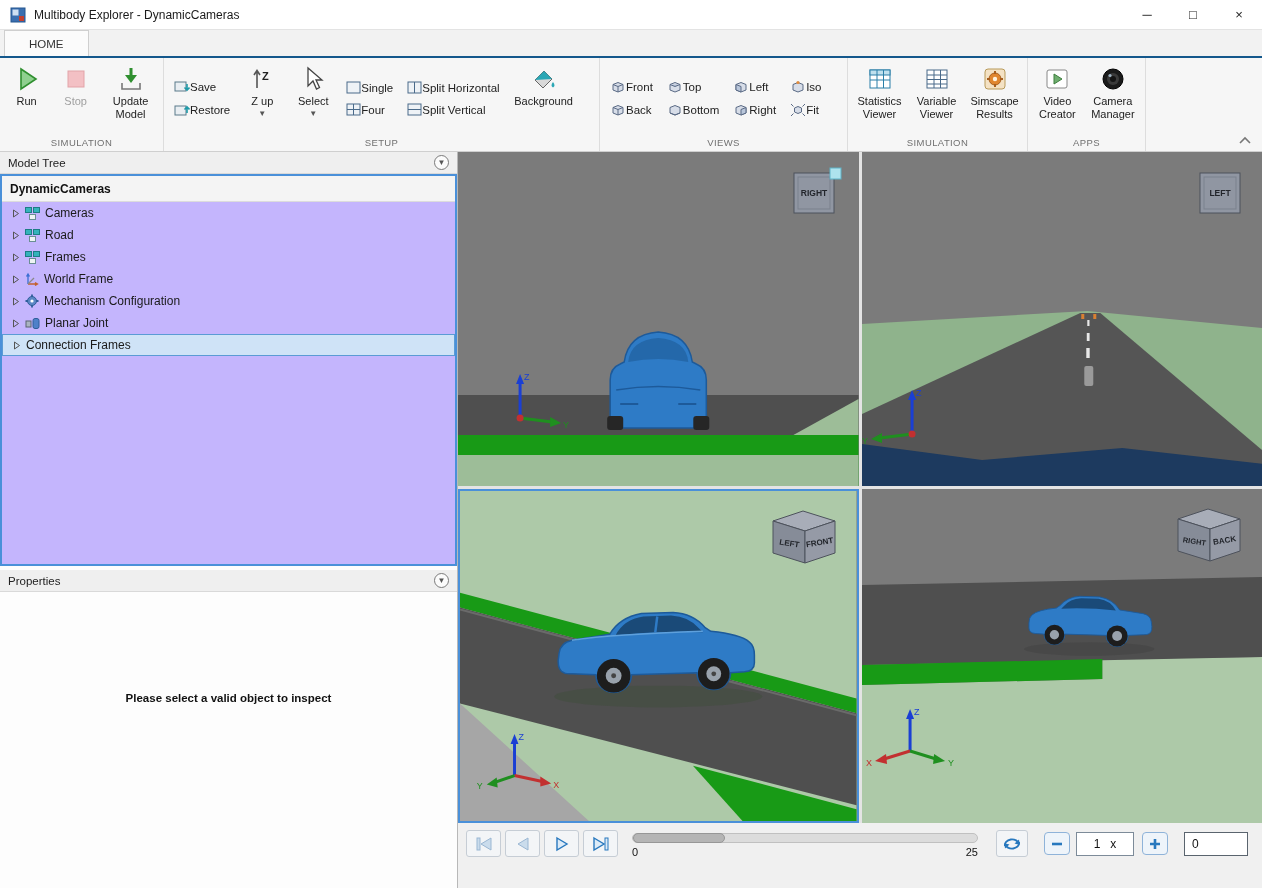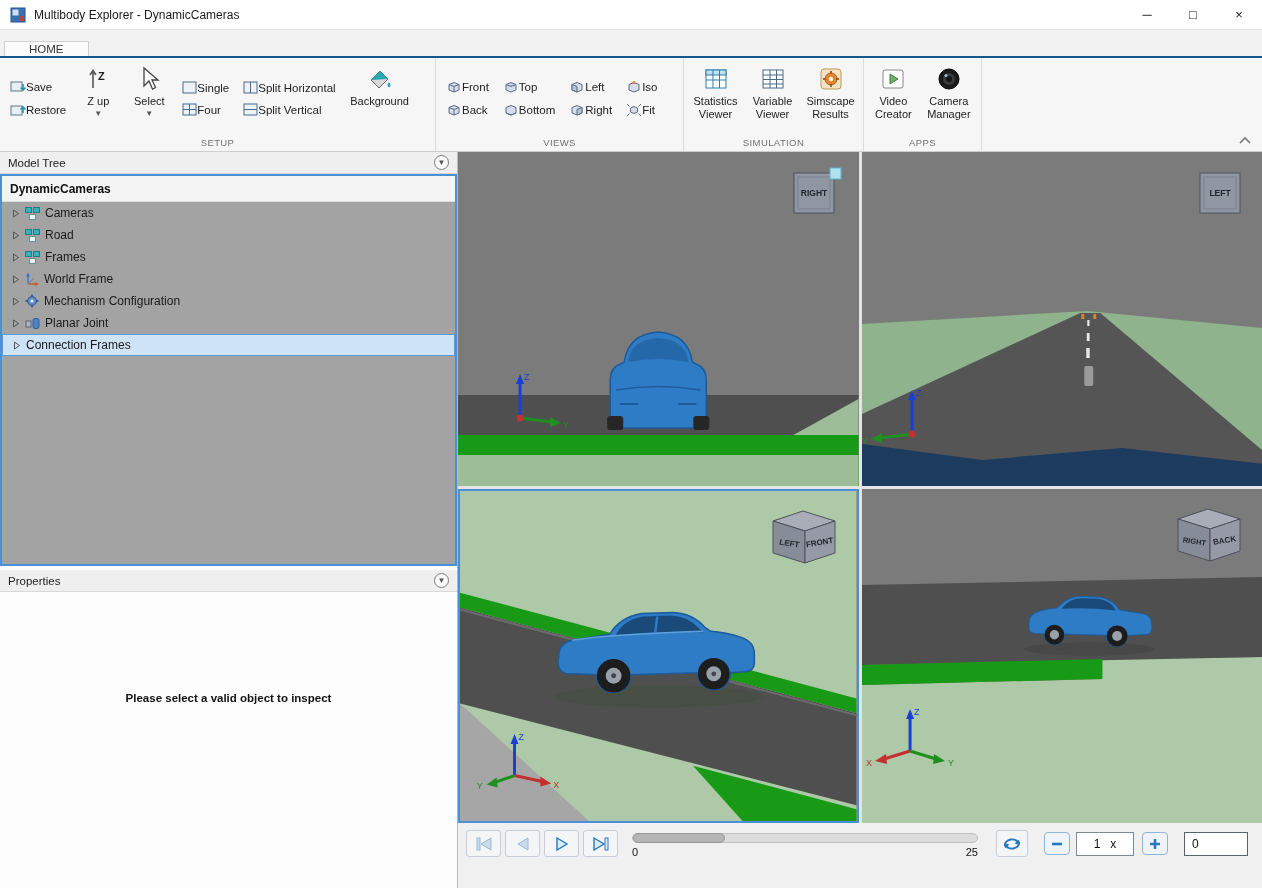--- a/index.html
+++ b/index.html
@@ -14,21 +14,21 @@
 
   
   .titlebar { height:30px; background:#ffffff; display:flex; align-items:center; border-bottom:1px solid #e3e3e3; }
   .app-icon { width:16px; height:16px; margin:0 8px 0 10px; }
   .title-text { font-size:12px; color:#1a1a1a; }
   .win-controls { margin-left:auto; display:flex; height:100%; }
   .winbtn { width:46px; height:100%; display:flex; align-items:center; justify-content:center; font-size:13px; color:#222; }
 
   
   .tabrow { height:28px; background:#f2f2f2; border-bottom:2px solid #14588c; display:flex; align-items:flex-end; }
-  .tab { height:15px; margin-left:4px; padding:0 24px; display:flex; align-items:center;
+  .tab { height:26px; margin-left:4px; padding:0 24px; display:flex; align-items:center;
          background:#fbfbfb; border:1px solid #cfcfcf; border-bottom:none; font-size:11.5px; color:#333; }
 
   
   .ribbon { height:94px; background:#f6f6f6; border-bottom:1px solid #cfcfcf; display:flex; }
   .rsection { display:flex; flex-direction:column; border-right:1px solid #dddddd; }
   .rcontent { flex:1; display:flex; align-items:stretch; gap:4px; padding:3px 5px 0 5px; }
   .rlabel { font-size:9.5px; color:#707070; text-align:center; padding:1px 0 3px; letter-spacing:.4px; }
   .bigbtn { display:flex; flex-direction:column; align-items:center; padding-top:5px; border-radius:3px; }
   .bigbtn .blabel { font-size:11px; line-height:13px; color:#222; text-align:center; margin-top:3px; }
   .bigbtn.disabled .blabel { color:#a0a0a0; }
@@ -38,21 +38,21 @@
   .smallbtn { display:flex; align-items:center; gap:0; padding:2px 5px; font-size:11.5px; color:#222; border-radius:3px; white-space:nowrap; }
   .rib-fill { flex:1; border-right:none; position:relative; }
   .collapse-arrow { position:absolute; right:10px; bottom:6px; }
 
   
   .leftpanel { position:absolute; left:0; top:152px; width:458px; height:736px;
                background:#fdfdfd; border-right:1px solid #b8b8b8; display:flex; flex-direction:column; }
   .panelheader { height:22px; background:#efefef; border-bottom:1px solid #d9d9d9; display:flex; align-items:center; padding:0 8px; font-size:11.5px; color:#222; }
   .panelheader .chev { margin-left:auto; width:15px; height:15px; border:1px solid #7a7a7a; border-radius:50%;
                        display:flex; align-items:center; justify-content:center; font-size:8px; color:#555; background:#fbfbfb; }
-  .tree-wrap { height:392px; border:2px solid #4a90d9; background:#a3a3a3; overflow:hidden; }
+  .tree-wrap { height:392px; border:2px solid #4a90d9; background:#c4b5fd; overflow:hidden; }
   .tree-root { height:26px; background:#f4f4f4; border-bottom:1px solid #dcdcdc; display:flex; align-items:center; padding:0 8px; font-size:12px; font-weight:bold; color:#111; }
   .treeitem { height:22px; display:flex; align-items:center; padding-left:10px; font-size:12px; color:#1a1a1a; gap:5px; }
   .treeitem.sel { background:#cfe3f7; border:1px solid #5b9bd5; }
   .tri { flex:0 0 8px; }
   .gap4 { height:4px; }
   .props-content { flex:1; background:#fdfdfd; text-align:center; }
   .props-msg { margin-top:100px; font-size:11.5px; font-weight:bold; color:#111; }
 
   
   .vpgrid { position:absolute; left:458px; top:152px; width:804px; height:671px;
@@ -94,20 +94,45 @@
     <div class="winbtn" data-interactable="true">×</div>
   </div>
 </div>
 
 <div class="tabrow" data-interactable="false">
   <div class="tab" data-interactable="true">HOME</div>
 </div>
 
 <div class="ribbon" data-interactable="false">
 
+  <div class="rsection" style="width:164px" data-interactable="false">
+    <div class="rcontent">
+      <div class="bigbtn" style="width:44px" data-interactable="true">
+        <svg class="icon26" data-interactable="false" viewBox="0 0 26 26">
+          <path d="M7 3 L22 13 L7 23 Z" fill="#8fd08f" stroke="#2f8f2f" stroke-width="1.6"></path>
+        </svg>
+        <span class="blabel" data-interactable="false">Run</span>
+      </div>
+      <div class="bigbtn disabled" style="width:48px" data-interactable="true">
+        <svg class="icon26" data-interactable="false" viewBox="0 0 26 26">
+          <rect x="5" y="5" width="16" height="16" fill="#f3c0c4" stroke="#e2a3a8"></rect>
+        </svg>
+        <span class="blabel" data-interactable="false">Stop</span>
+      </div>
+      <div class="bigbtn" style="width:56px" data-interactable="true">
+        <svg class="icon26" data-interactable="false" viewBox="0 0 26 26">
+          <path d="M13 2 v9" stroke="#2f8f2f" stroke-width="3" fill="none"></path>
+          <path d="M7 9 L13 17 L19 9 Z" fill="#2f8f2f"></path>
+          <path d="M4 17 v6 h18 v-6" fill="none" stroke="#777" stroke-width="1.6"></path>
+        </svg>
+        <span class="blabel" data-interactable="false">Update Model</span>
+      </div>
+    </div>
+    <div class="rlabel" data-interactable="false">SIMULATION</div>
+  </div>
 
   <div class="rsection" style="width:436px" data-interactable="false">
     <div class="rcontent">
       <div class="col">
         <div class="smallbtn" data-interactable="true">
           <svg width="16" height="14" data-interactable="false" viewBox="0 0 16 14">
             <rect x="1" y="2" width="11" height="9" fill="#e9eef2" stroke="#5a7a8a"></rect>
             <path d="M13 4 v6 M10.5 7.5 L13 10 L15.5 7.5" stroke="#1f9aa8" stroke-width="1.6" fill="none"></path>
           </svg>
           <span data-interactable="false">Save</span>

